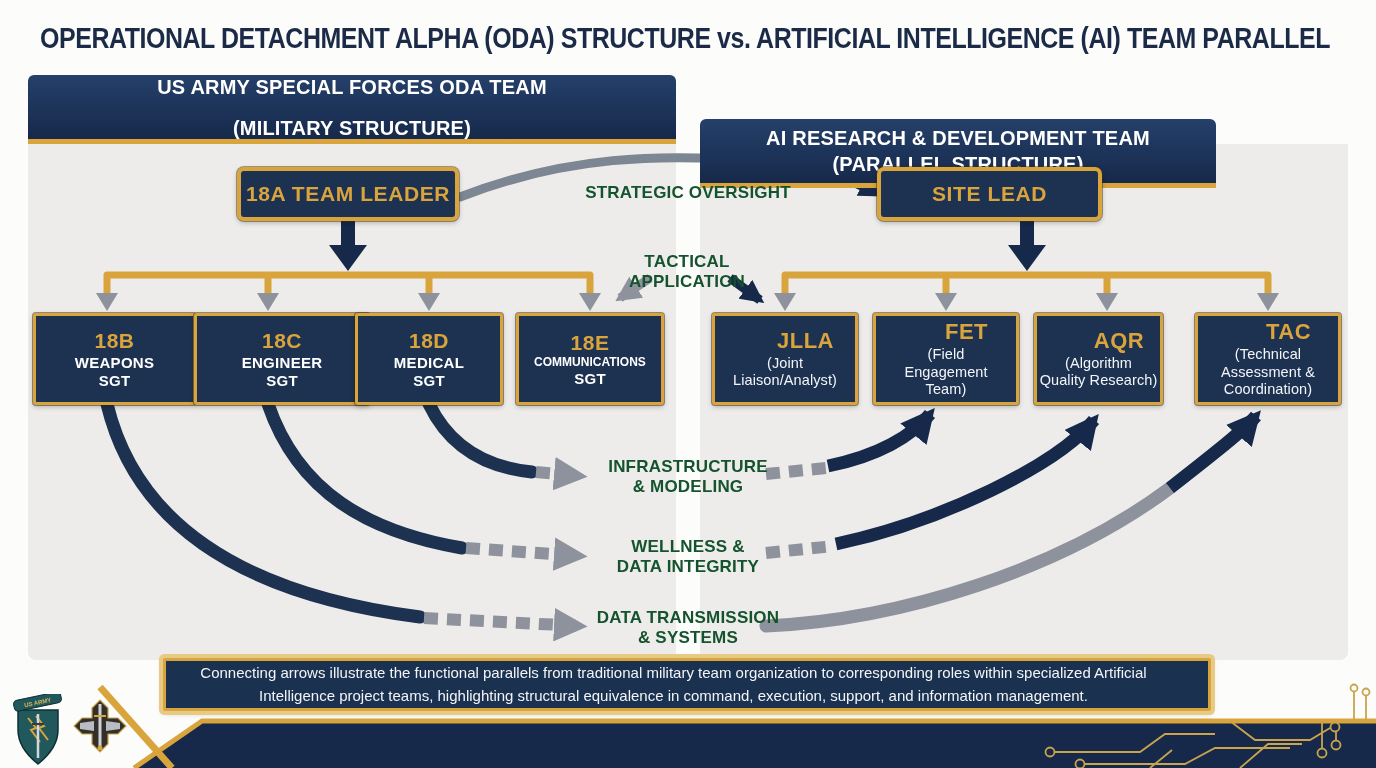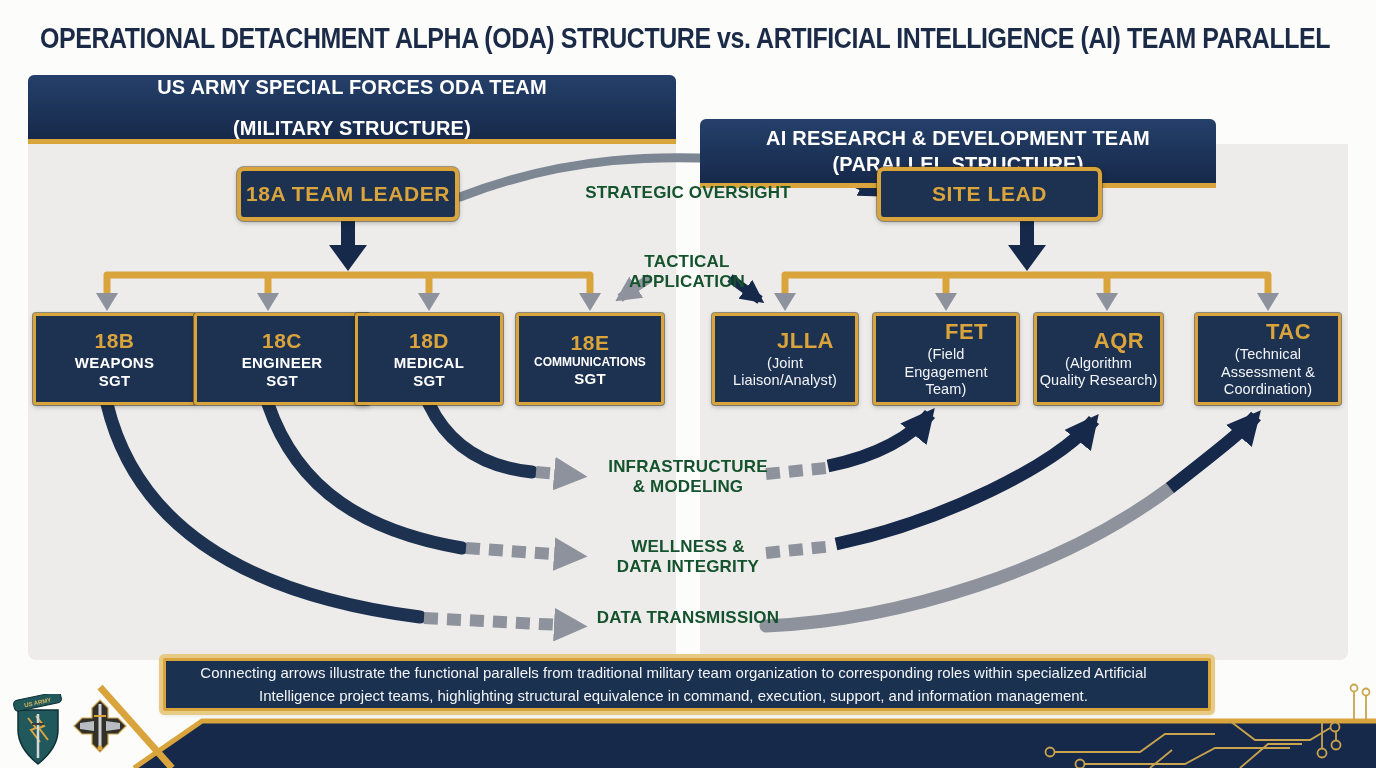--- a/index.html
+++ b/index.html
@@ -170,20 +170,21 @@
   <div class="conn-label lbl-fn0">
     <div>INFRASTRUCTURE</div>
     <div>&amp; MODELING</div>
   </div>
   <div class="conn-label lbl-fn1">
     <div>WELLNESS &amp;</div>
     <div>DATA INTEGRITY</div>
   </div>
   <div class="conn-label lbl-fn2">
     <div>DATA TRANSMISSION</div>
+    <div>&amp; SYSTEMS</div>
   </div>
 
   <div class="role-box rb0">
     <div class="code">18B</div>
     <div class="rline first">WEAPONS</div>
     <div class="rline">SGT</div>
   </div>
   <div class="role-box rb1">
     <div class="code">18C</div>
     <div class="rline first">ENGINEER</div>

